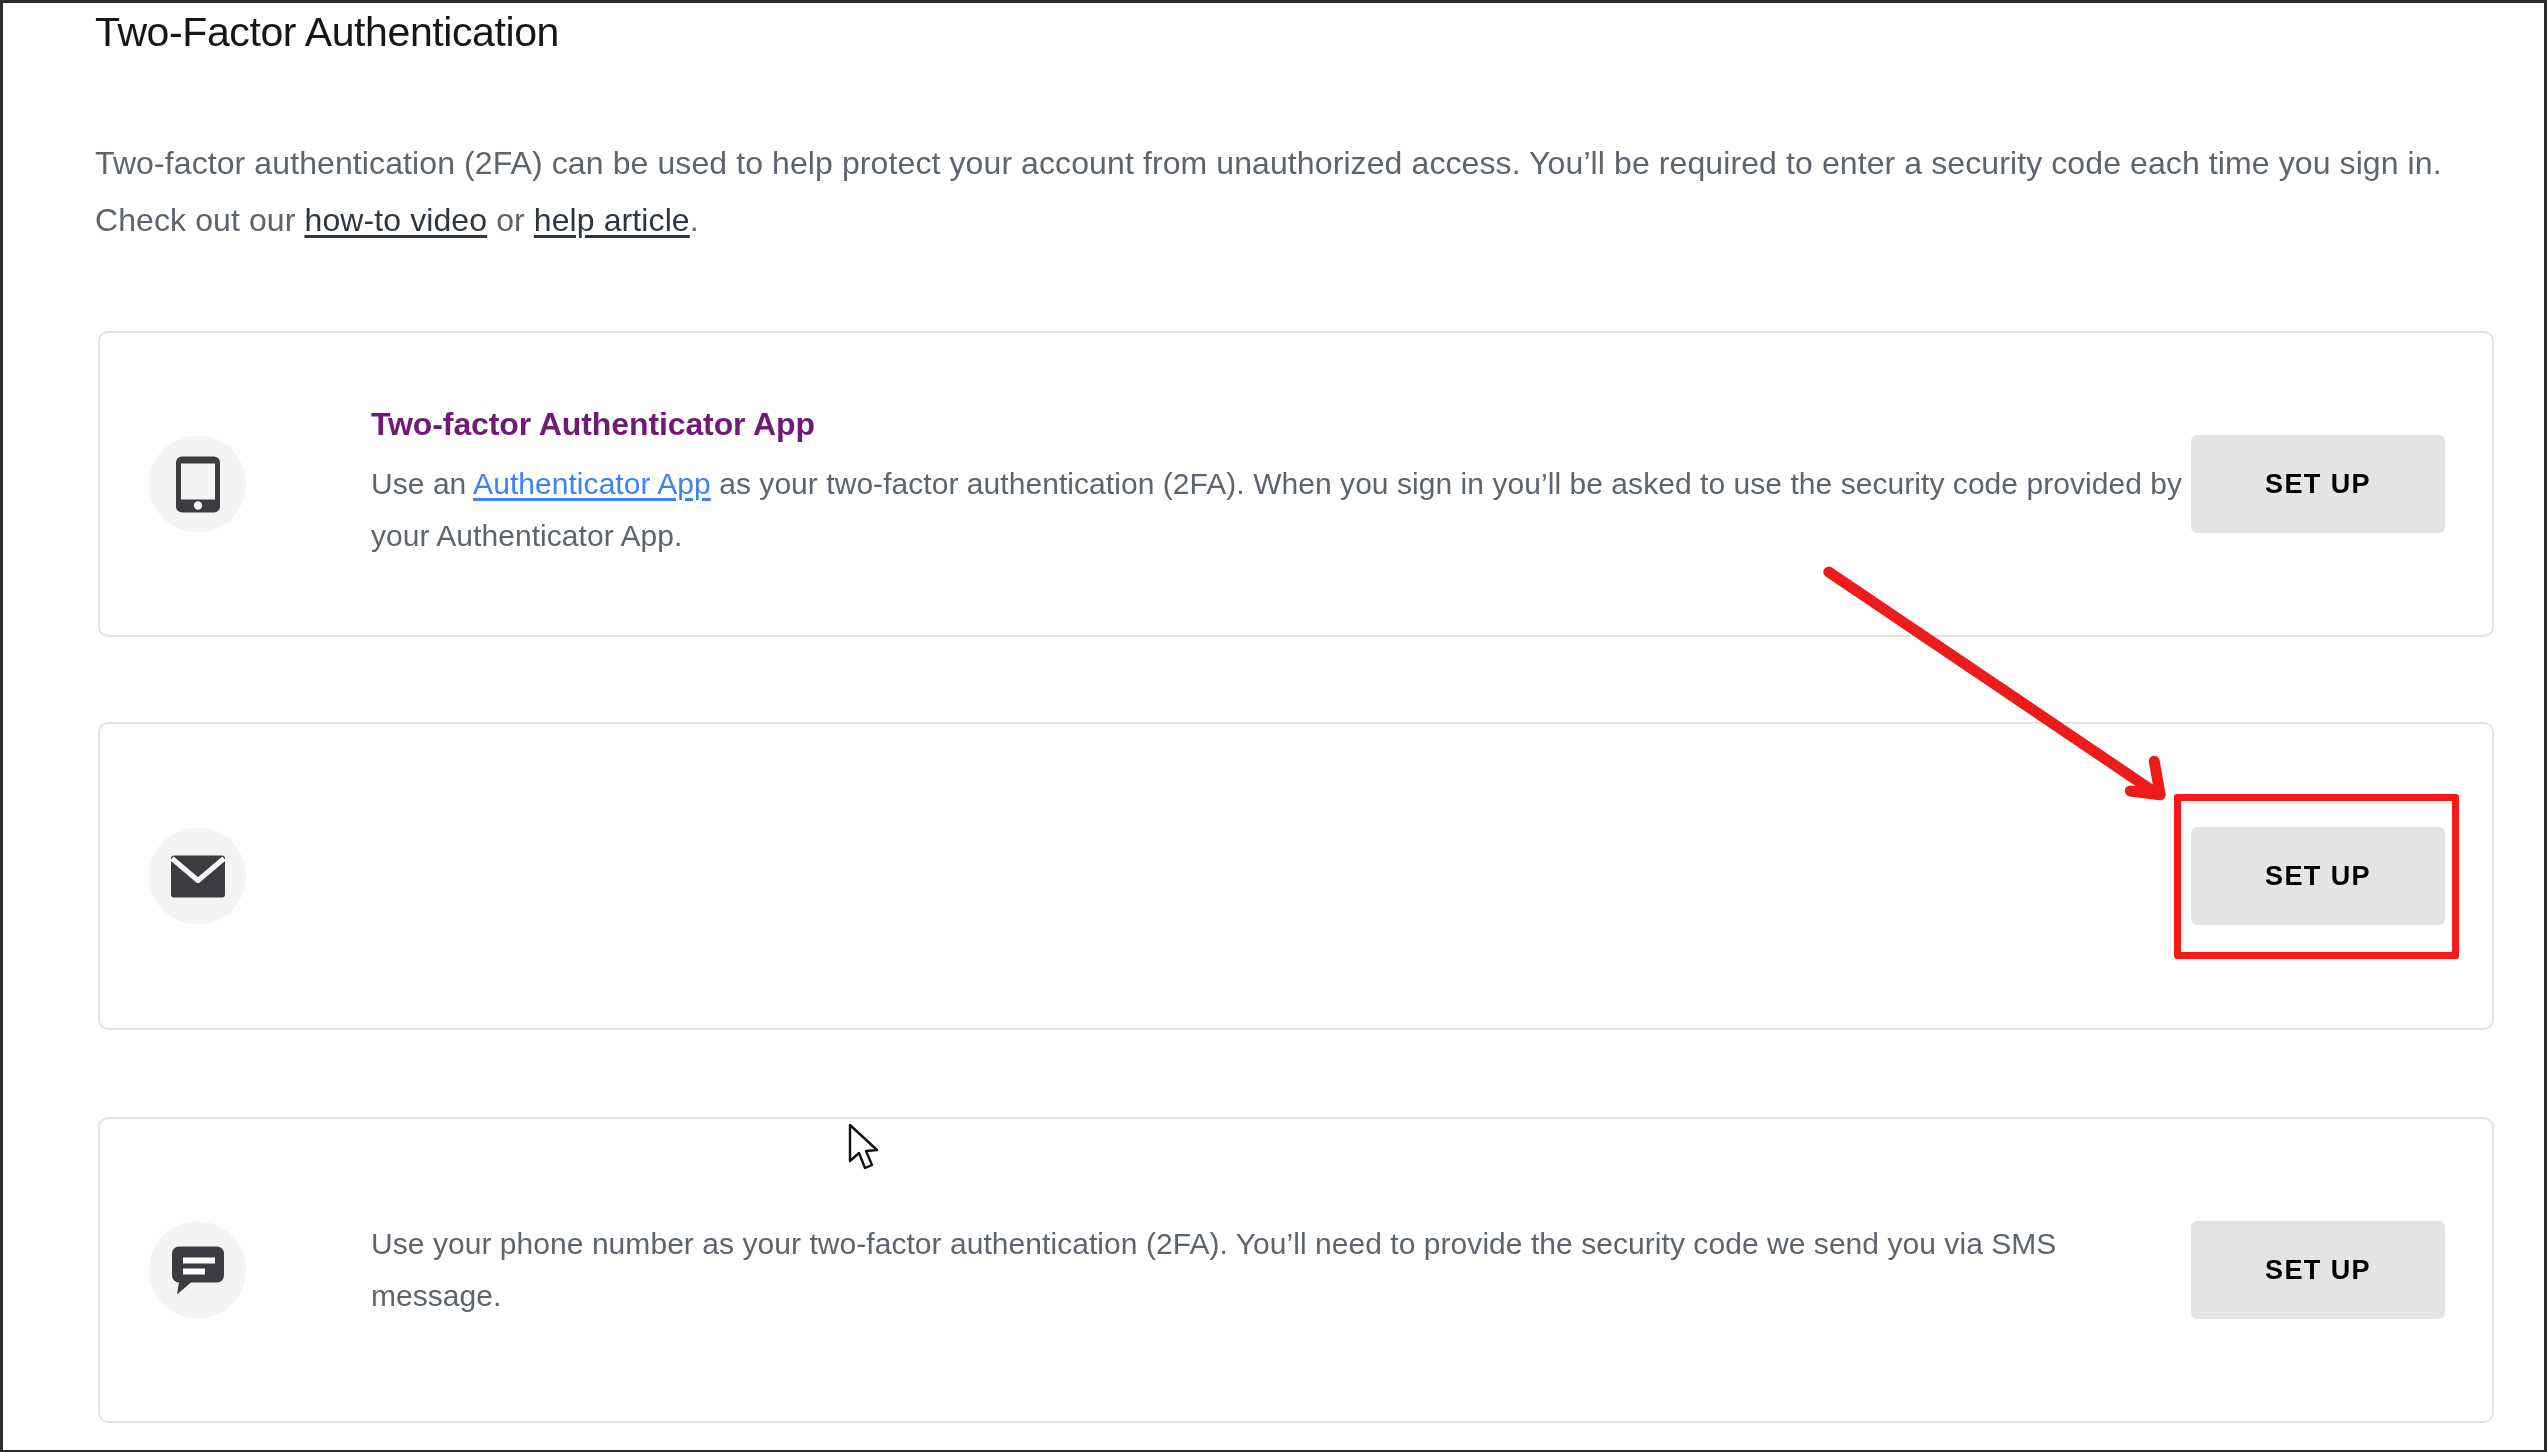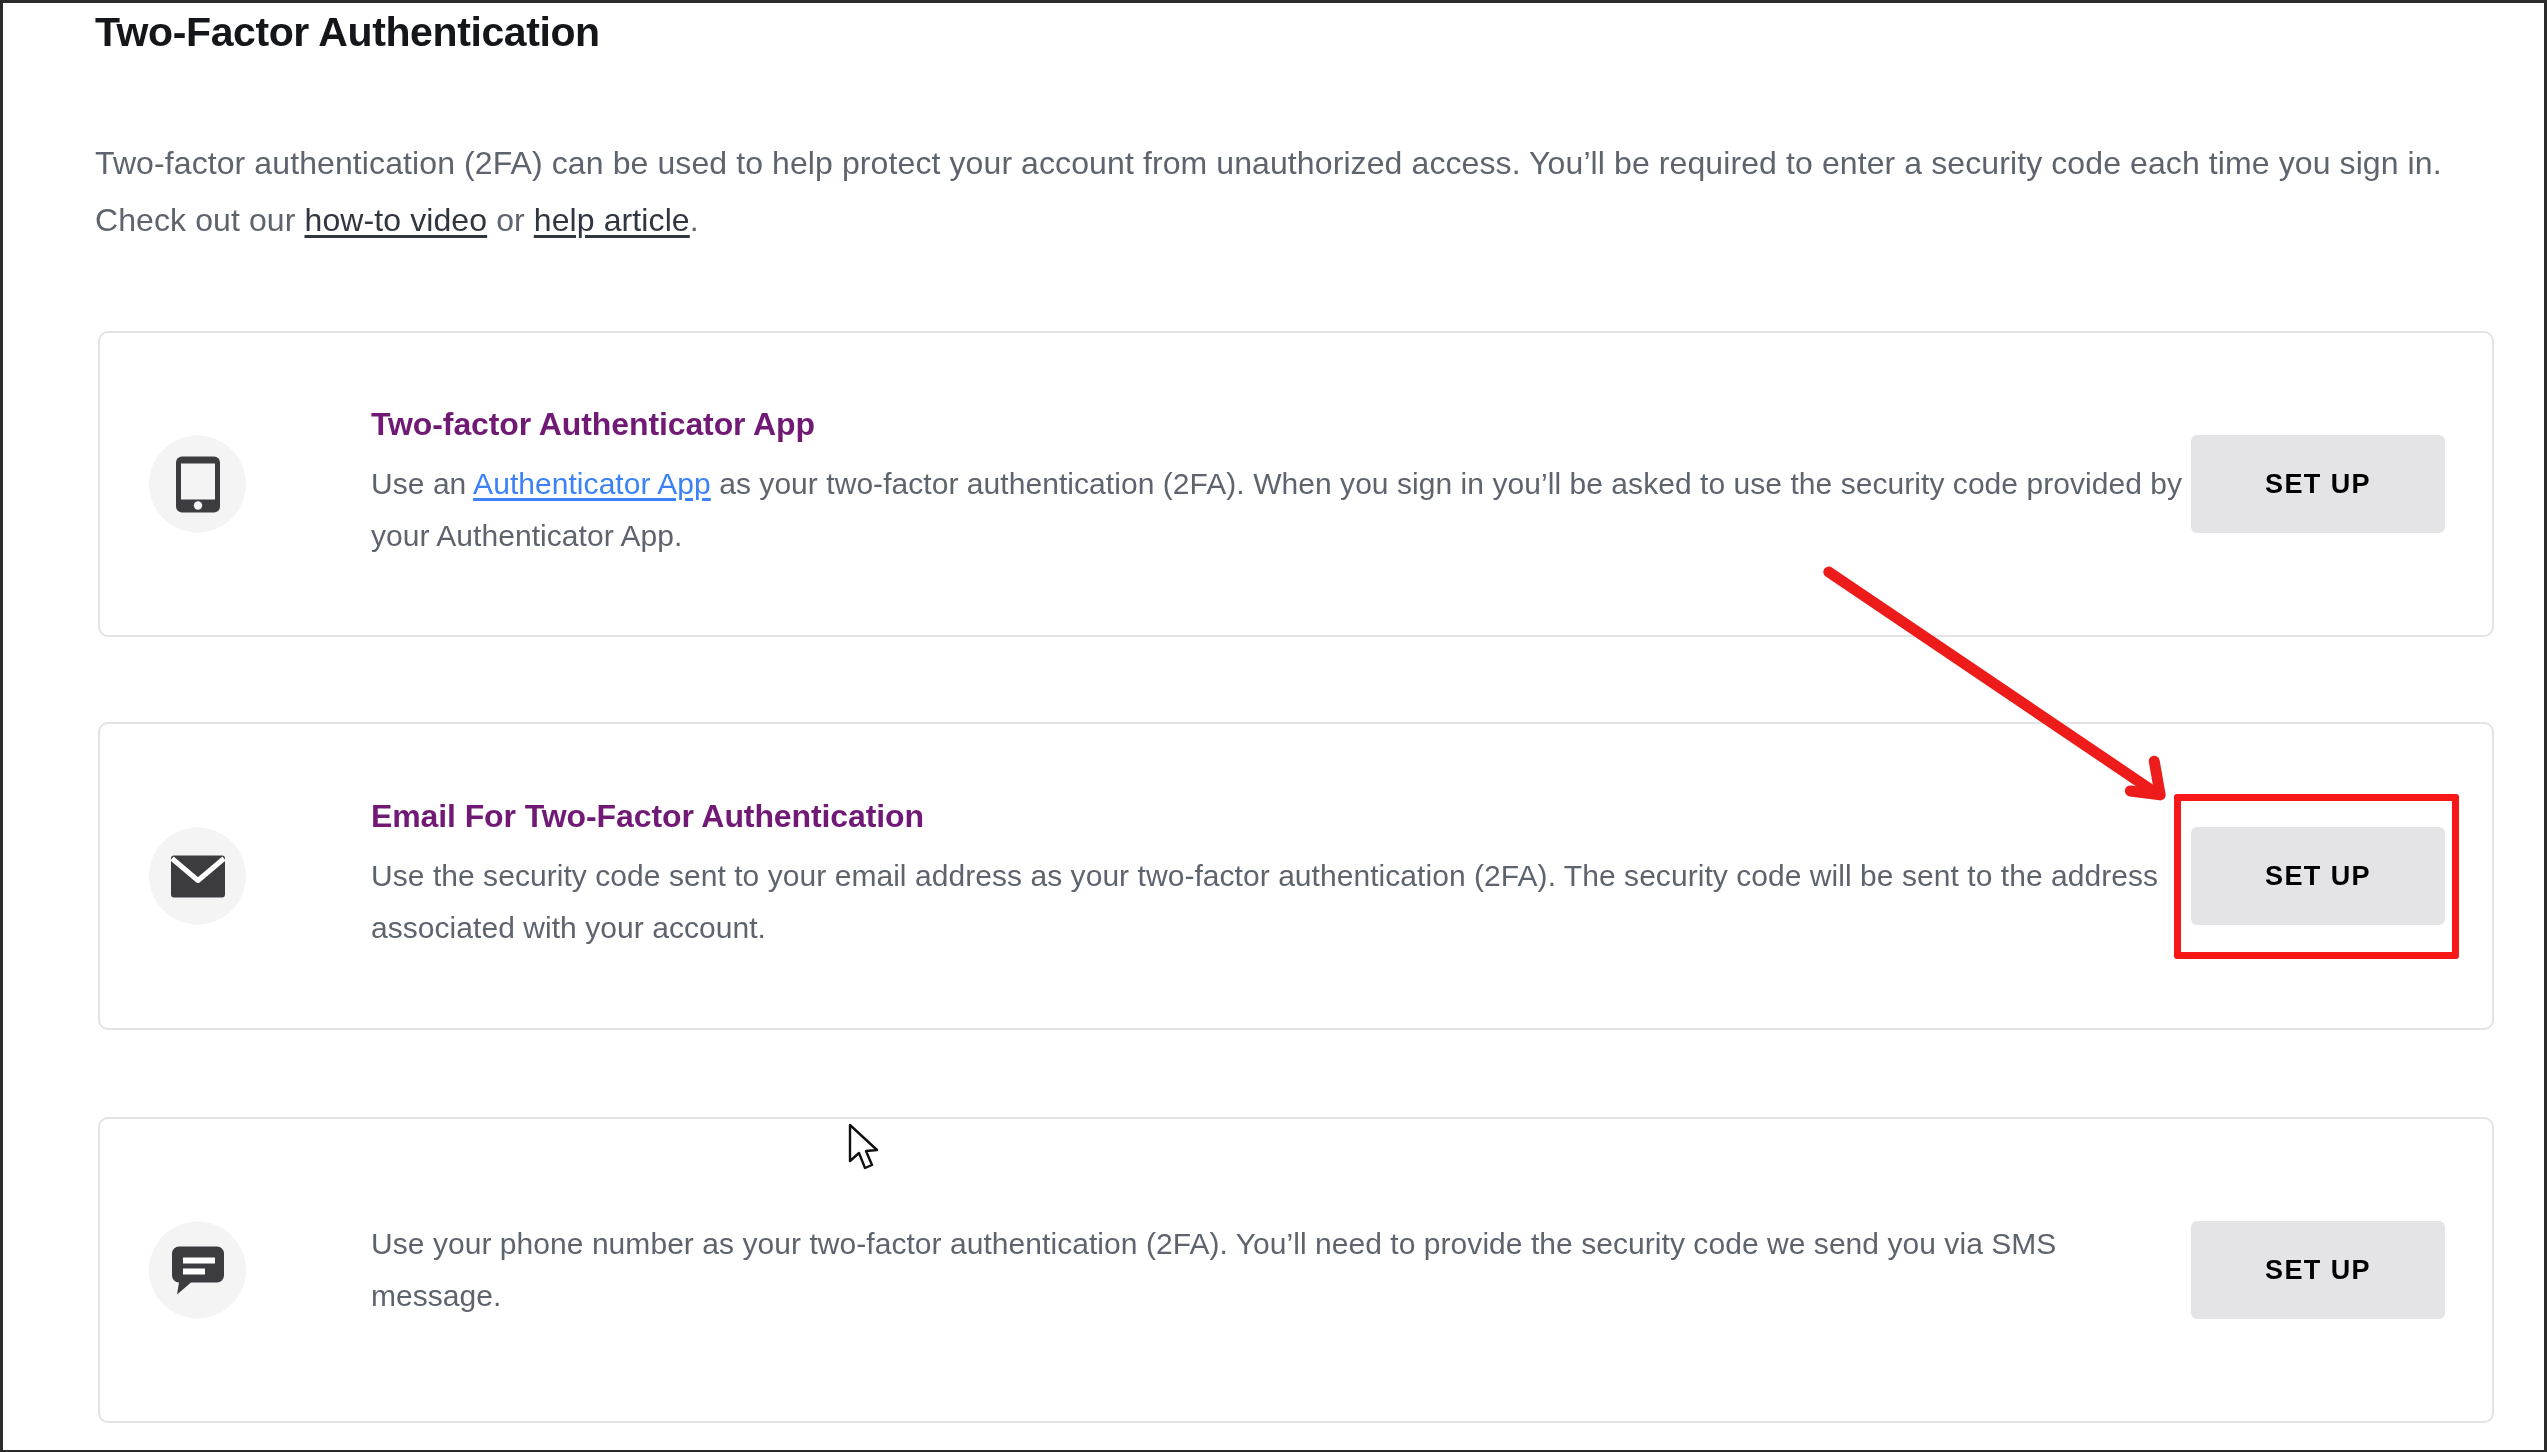--- a/index.html
+++ b/index.html
@@ -19,21 +19,21 @@
     border: 3px solid #2b2b2b;
     overflow: hidden;
   }
 
   
   #page-title {
     position: absolute;
     left: 92px;
     top: 6px;
     font-size: 41px;
-    font-weight: bold;
+    font-weight: normal;
     letter-spacing: -0.4px;
     color: #14161a;
     white-space: nowrap;
   }
 
   #intro-paragraph {
     position: absolute;
     left: 92px;
     top: 132px;
     width: 2348px;
@@ -177,24 +177,20 @@
     <button class="setup-button">SET UP</button>
   </div>
 
   <div class="card" id="card-1">
     <div class="icon-circle">
       <svg width="56" height="44" viewBox="0 0 56 44" aria-hidden="true">
         <rect x="1" y="1" width="54" height="42" rx="3" fill="#3c3c40"></rect>
         <path d="M2 4 L28 26 L54 4" fill="none" stroke="#ffffff" stroke-width="5" stroke-linejoin="round"></path>
       </svg>
     </div>
-    <div class="card-body">
-      <div class="card-title">Email For Two-Factor Authentication</div>
-      <div class="card-desc">Use the security code sent to your email address as your two-factor authentication (2FA). The security code will be sent to the address associated with your account.</div>
-    </div>
     <button class="setup-button">SET UP</button>
   </div>
 
   <div class="card" id="card-2">
     <div class="icon-circle">
       <svg width="54" height="50" viewBox="0 0 54 50" aria-hidden="true">
         <path d="M8 1 H46 A7 7 0 0 1 53 8 V30 A7 7 0 0 1 46 37 H20 L6 49 L8 37 A7 7 0 0 1 1 30 V8 A7 7 0 0 1 8 1 Z" fill="#3c3c40"></path>
         <rect x="12" y="12" width="32" height="6" fill="#ffffff"></rect>
         <rect x="12" y="23" width="22" height="6" fill="#ffffff"></rect>
       </svg>

